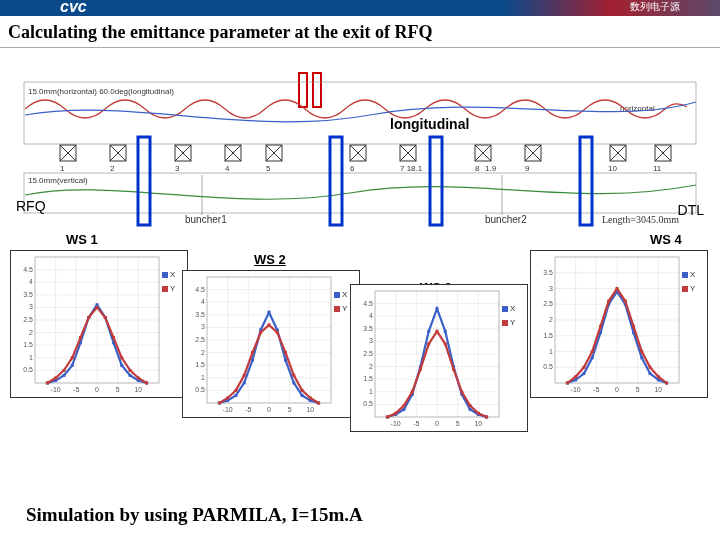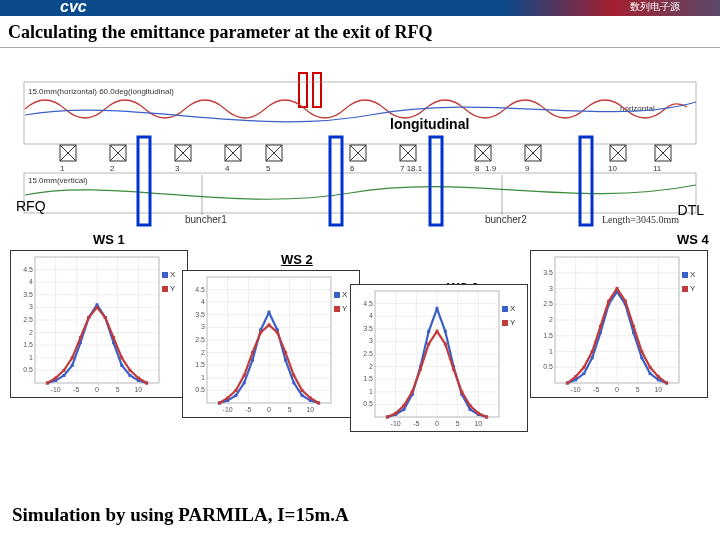--- a/index.html
+++ b/index.html
@@ -19,22 +19,22 @@
   .lbl-rfq { left: 6px; top: 146px; }
   .lbl-dtl { right: 6px; top: 150px; }
   .longit-text { position: absolute; left: 380px; top: 64px; font-family: Arial, sans-serif; font-size: 14px; font-weight: bold; text-align: right; }
   .small-axis { font-family: Arial, sans-serif; font-size: 8px; fill: #333; }
   .blue-ws { stroke: #0033cc; stroke-width: 3; fill: none; }
   .buncher-text { font-family: Arial, sans-serif; font-size: 10px; fill: #333; }
   .len-text { font-family: "Times New Roman", serif; font-size: 10px; fill: #333; }
   .plots { position: relative; width: 700px; height: 200px; margin: 0 auto; }
   .plot { position: absolute; width: 178px; height: 148px; border: 1px solid #333; background: #fff; }
   .plot svg { width: 100%; height: 100%; display: block; }
-  .plot-caption { position: absolute; font-family: Arial, sans-serif; font-size: 13px; font-weight: bold; margin-left: 27px; }
-  .footer-line { font-size: 19px; font-weight: bold; padding: 6px 8px 0 12px; position: absolute; bottom: 14px; text-align: right; }
+  .plot-caption { position: absolute; font-family: Arial, sans-serif; font-size: 13px; font-weight: bold; }
+  .footer-line { font-size: 19px; font-weight: bold; padding: 6px 8px 0 26px; position: absolute; bottom: 14px; text-align: right; }
 </style>
 </head>
 <body>
 
 <div class="header-band">
   <span class="header-logo">cvc</span>
   <span class="header-cn">数列电子源</span>
 </div>
 
 <div class="title">Calculating the emittance  parameter at the exit of RFQ</div>

